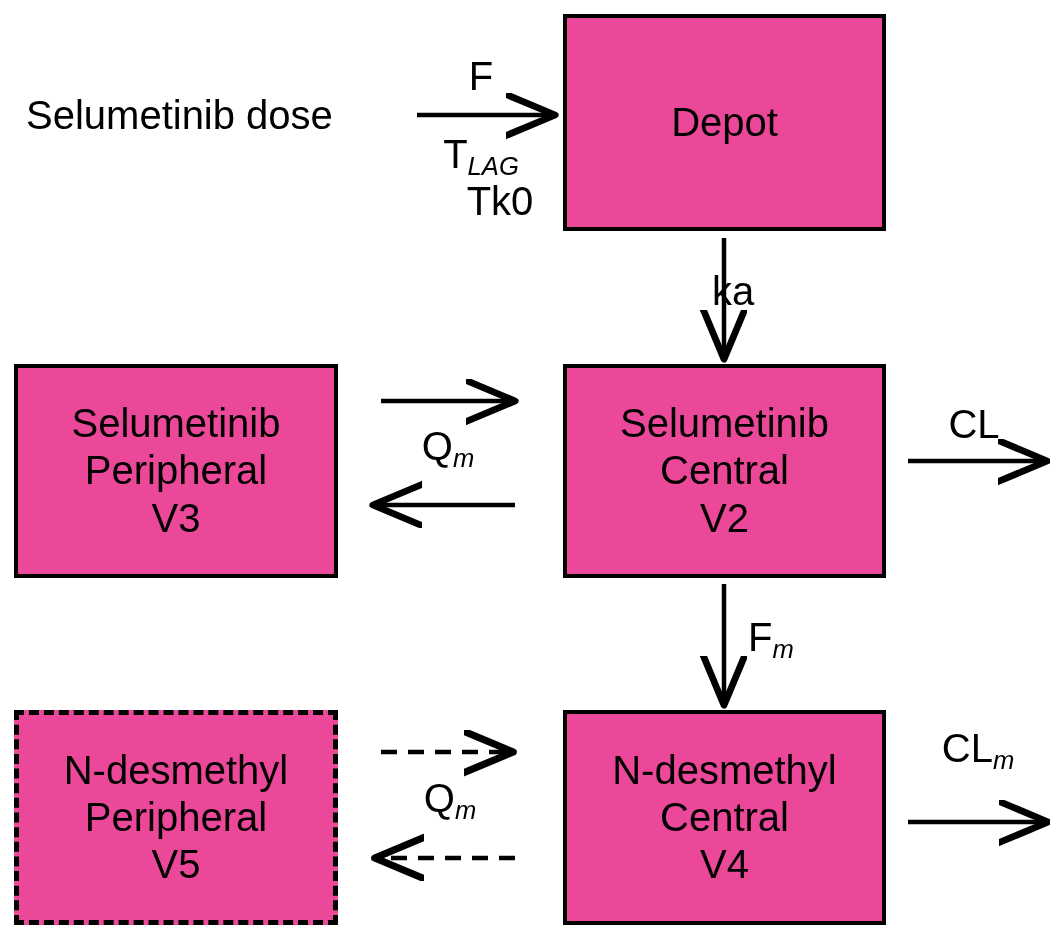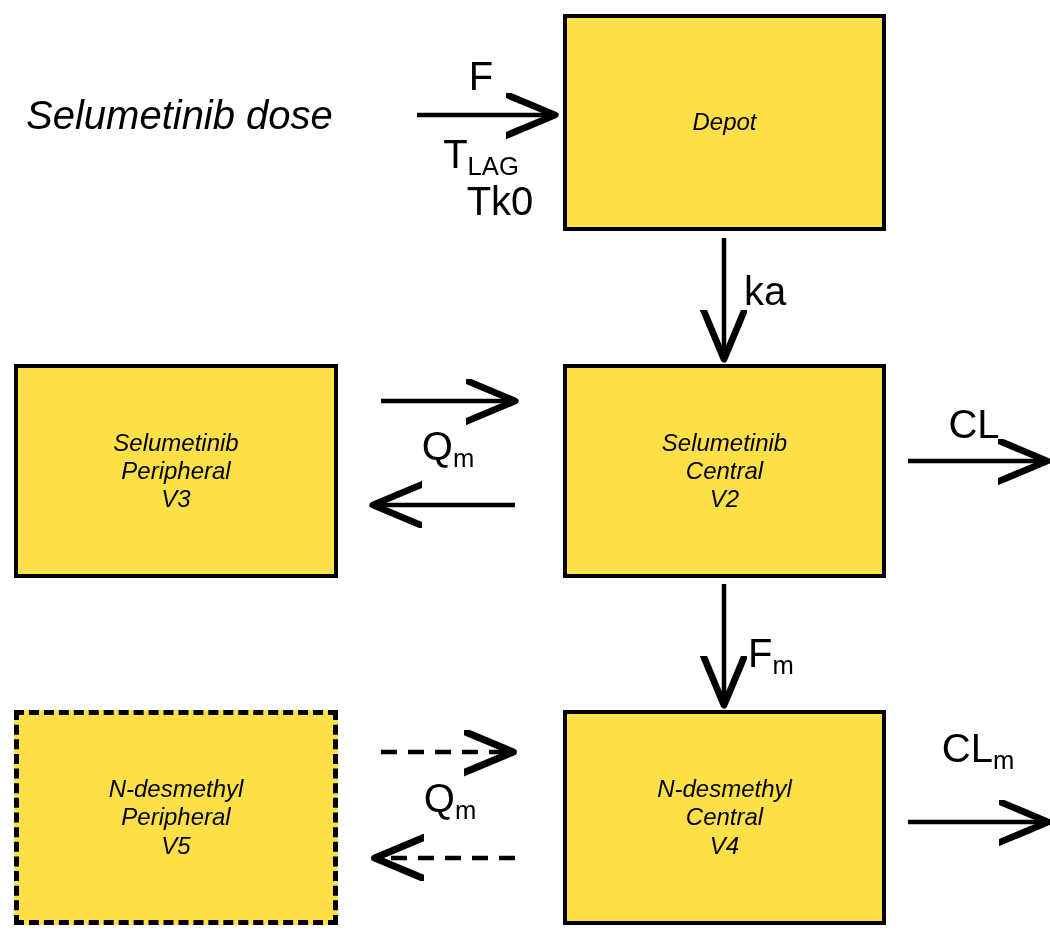--- a/index.html
+++ b/index.html
@@ -16,30 +16,29 @@
     font-family: "Liberation Sans", sans-serif;
     color: #000000;
     overflow: hidden;
   }
 
   
   .box {
     position: absolute;
     box-sizing: border-box;
     border: 4px solid #000000;
-    background: #fde047;
+    background: #ec4899;
     display: flex;
     flex-direction: column;
     align-items: center;
     justify-content: center;
     text-align: center;
     line-height: 1.18;
-    font-size: 24px;
+    font-size: 40px;
     white-space: nowrap;
-    font-style: italic;
   }
   .box.dashed {
     border-style: dashed;
     border-width: 5px;
   }
   .box .ln { display: block; }
 
   
   .label {
     position: absolute;
@@ -47,20 +46,21 @@
     line-height: 1;
     white-space: nowrap;
   }
   .label.center { transform: translateX(-50%); }
 
   .sub {
     font-size: 0.64em;
     vertical-align: baseline;
     position: relative;
     top: 0.26em;
+    font-style: italic;
   }
 
   
   #arrows {
     position: absolute;
     left: 0;
     top: 0;
     width: 1050px;
     height: 943px;
     pointer-events: none;
@@ -91,21 +91,21 @@
 
     <line x1="908" y1="822" x2="1046" y2="822" stroke="#000" stroke-width="4.5" marker-end="url(#ah)"></line>
 
     <line x1="381" y1="401" x2="513" y2="401" stroke="#000" stroke-width="4.5" marker-end="url(#ah)"></line>
     <line x1="515" y1="505" x2="375" y2="505" stroke="#000" stroke-width="4.5" marker-end="url(#ah)"></line>
 
     <line x1="381" y1="752" x2="511" y2="752" stroke="#000" stroke-width="4.5" stroke-dasharray="16 11" marker-end="url(#ahd)"></line>
     <line x1="515" y1="858" x2="377" y2="858" stroke="#000" stroke-width="4.5" stroke-dasharray="16 11" marker-end="url(#ahd)"></line>
   </svg>
 
-  <div class="label" style="left:26px; top:95px;font-style:italic;">Selumetinib dose</div>
+  <div class="label" style="left:26px; top:95px;">Selumetinib dose</div>
 
   <div class="box" style="left:563px; top:14px; width:323px; height:217px;">
     <span class="ln">Depot</span>
   </div>
 
   <div class="box" style="left:14px; top:364px; width:324px; height:214px;">
     <span class="ln">Selumetinib</span>
     <span class="ln">Peripheral</span>
     <span class="ln">V3</span>
   </div>
@@ -129,23 +129,23 @@
   </div>
 
   <div class="label center" style="left:481px; top:56px;">F</div>
 
   <div class="label center" style="left:481px; top:134px;">
     <span>T</span><span class="sub">LAG</span>
   </div>
 
   <div class="label center" style="left:500px; top:181px;">Tk0</div>
 
-  <div class="label" style="left:744px; top:271px;">ka</div>
+  <div class="label" style="left:712px; top:271px;">ka</div>
 
-  <div class="label" style="left:748px; top:617px;margin-top:16px;">
+  <div class="label" style="left:748px; top:617px;">
     <span>F</span><span class="sub">m</span>
   </div>
 
   <div class="label center" style="left:974px; top:404px;">CL</div>
 
   <div class="label center" style="left:978px; top:728px;">
     <span>CL</span><span class="sub">m</span>
   </div>
 
   <div class="label center" style="left:448px; top:426px;">

